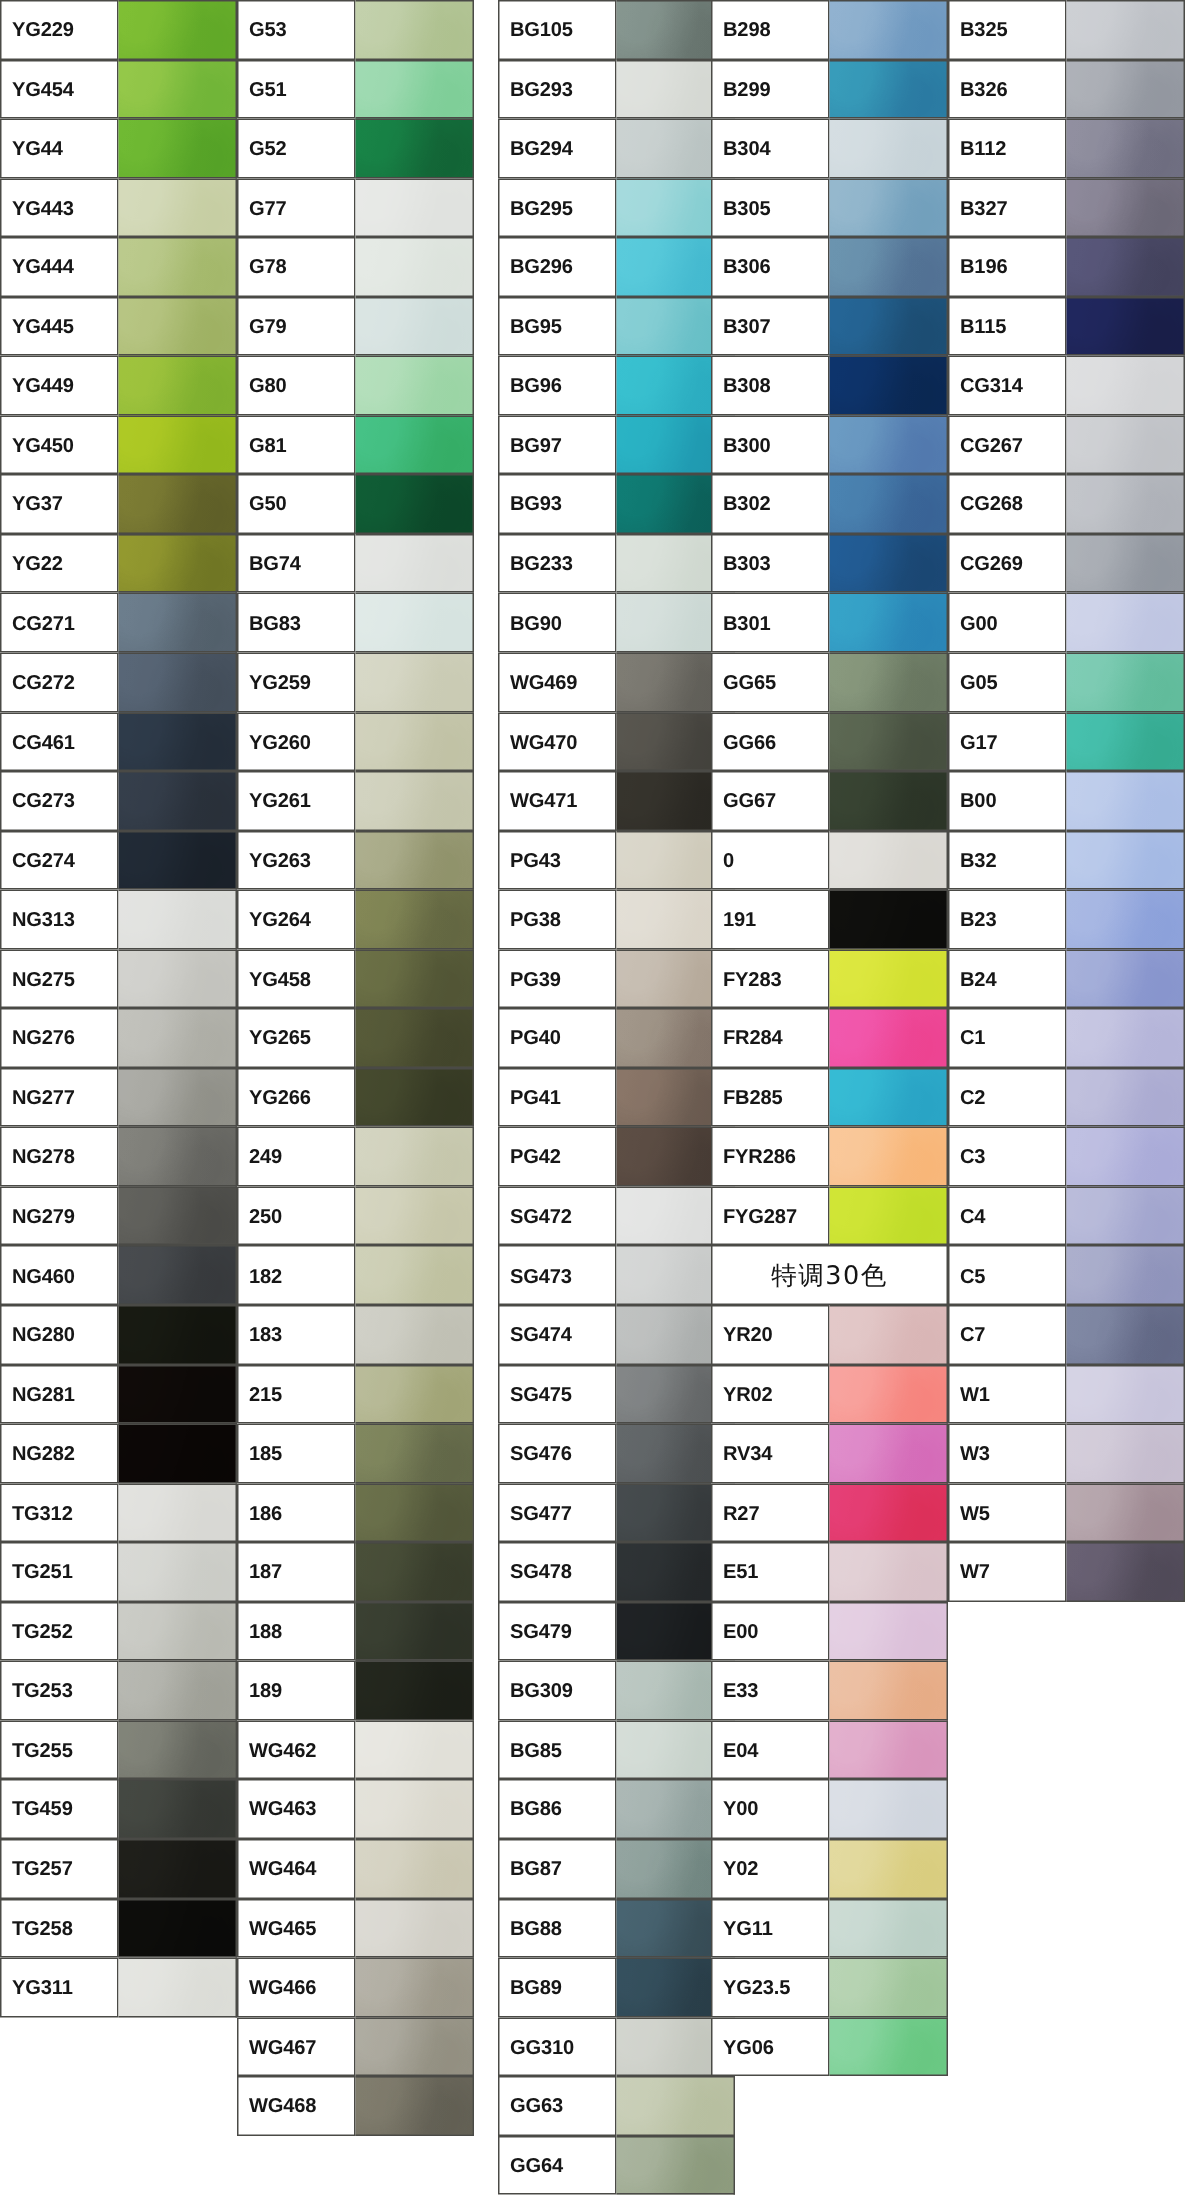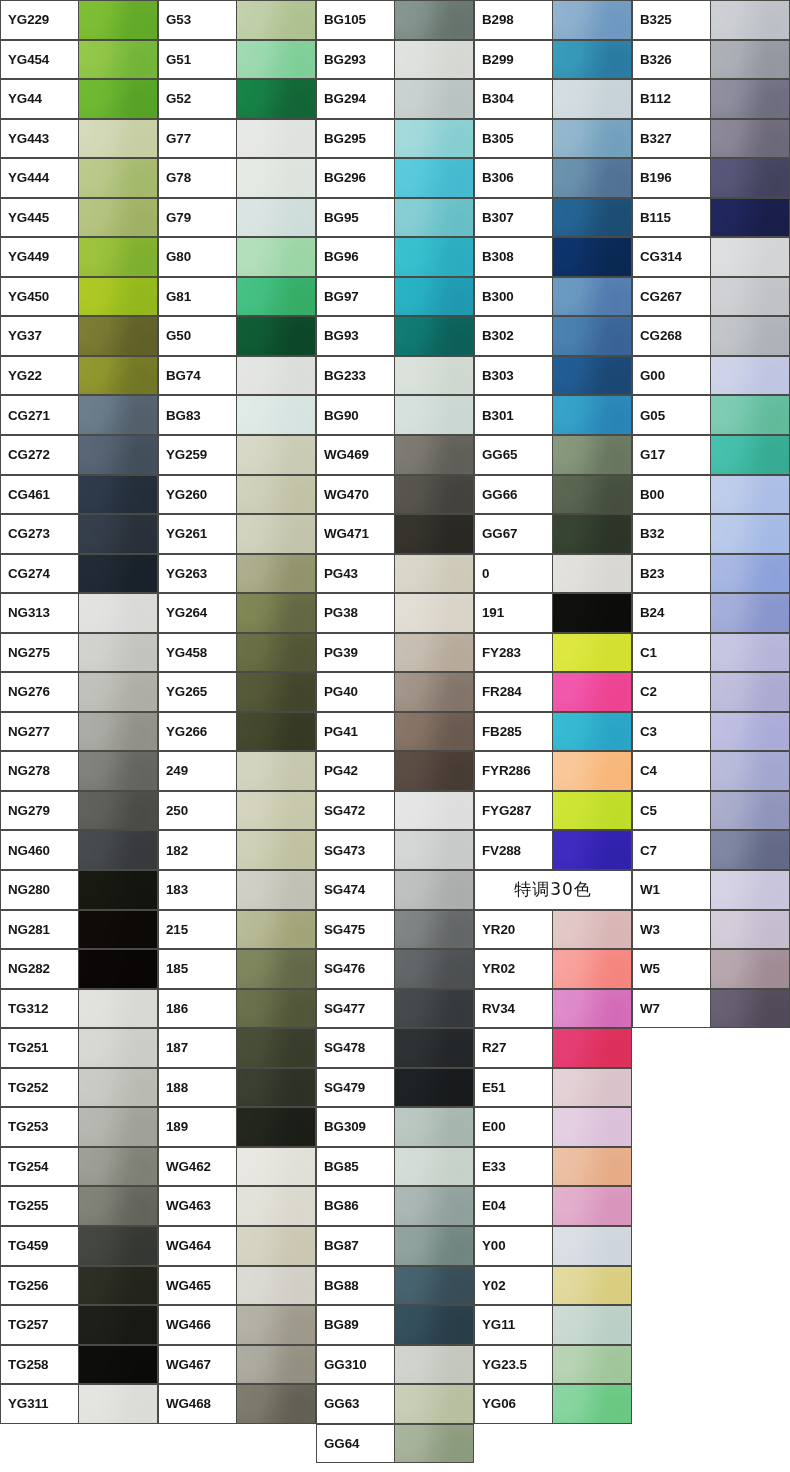--- a/index.html
+++ b/index.html
@@ -15,21 +15,21 @@
     background:#ffffff;
     overflow:hidden;
   }
   .col{
     position:absolute;
     top:0;
     width:158px;
   }
   #col0{left:0;}
   #col1{left:158px;}
-  #col2{left:316px;text-align:center;}
+  #col2{left:332px;text-align:center;}
   #col3{left:474px;}
   #col4{left:632px;}
 
   .row{
     position:relative;
     height:39.55px;
     display:flex;
     align-items:stretch;
   }
   .cell-label{
@@ -207,36 +207,28 @@
       </div>
       <div class="row">
         <div class="cell-label">TG252</div>
         <div class="cell-swatch" title="TG252 #c0c1ba" style="background-color: rgb(192, 193, 186);"></div>
       </div>
       <div class="row">
         <div class="cell-label">TG253</div>
         <div class="cell-swatch" title="TG253 #a8a9a1" style="background-color: rgb(168, 169, 161);"></div>
       </div>
       <div class="row">
-        <div class="cell-label">TG254</div>
-        <div class="cell-swatch" title="TG254 #8a8c82" style="background-color: rgb(138, 140, 130);"></div>
-      </div>
-      <div class="row">
         <div class="cell-label">TG255</div>
         <div class="cell-swatch" title="TG255 #6e7067" style="background-color: rgb(110, 112, 103);"></div>
       </div>
       <div class="row">
         <div class="cell-label">TG459</div>
         <div class="cell-swatch" title="TG459 #3a3d38" style="background-color: rgb(58, 61, 56);"></div>
       </div>
       <div class="row">
-        <div class="cell-label">TG256</div>
-        <div class="cell-swatch" title="TG256 #26281f" style="background-color: rgb(38, 40, 31);"></div>
-      </div>
-      <div class="row">
         <div class="cell-label">TG257</div>
         <div class="cell-swatch" title="TG257 #1a1a16" style="background-color: rgb(26, 26, 22);"></div>
       </div>
       <div class="row">
         <div class="cell-label">TG258</div>
         <div class="cell-swatch" title="TG258 #0b0b09" style="background-color: rgb(11, 11, 9);"></div>
       </div>
       <div class="row">
         <div class="cell-label">YG311</div>
         <div class="cell-swatch" title="YG311 #dfe0db" style="background-color: rgb(223, 224, 219);"></div>
@@ -616,24 +608,20 @@
         <div class="cell-swatch" title="FB285 #2eadcb" style="background-color: rgb(46, 173, 203);"></div>
       </div>
       <div class="row">
         <div class="cell-label">FYR286</div>
         <div class="cell-swatch" title="FYR286 #f9bd85" style="background-color: rgb(249, 189, 133);"></div>
       </div>
       <div class="row">
         <div class="cell-label">FYG287</div>
         <div class="cell-swatch" title="FYG287 #c6e02e" style="background-color: rgb(198, 224, 46);"></div>
       </div>
-      <div class="row">
-        <div class="cell-label">FV288</div>
-        <div class="cell-swatch" title="FV288 #3625b4" style="background-color: rgb(54, 37, 180);"></div>
-      </div>
       <div class="row spanning">
         <div class="cell-span">特调30色</div>
       </div>
       <div class="row">
         <div class="cell-label">YR20</div>
         <div class="cell-swatch" title="YR20 #ddbdbd" style="background-color: rgb(221, 189, 189);"></div>
       </div>
       <div class="row">
         <div class="cell-label">YR02</div>
         <div class="cell-swatch" title="YR02 #f7908a" style="background-color: rgb(247, 144, 138);"></div>
@@ -712,20 +700,24 @@
         <div class="cell-label">CG314</div>
         <div class="cell-swatch" title="CG314 #d7d8da" style="background-color: rgb(215, 216, 218);"></div>
       </div>
       <div class="row">
         <div class="cell-label">CG267</div>
         <div class="cell-swatch" title="CG267 #c6c8cc" style="background-color: rgb(198, 200, 204);"></div>
       </div>
       <div class="row">
         <div class="cell-label">CG268</div>
         <div class="cell-swatch" title="CG268 #b6b9bf" style="background-color: rgb(182, 185, 191);"></div>
+      </div>
+      <div class="row">
+        <div class="cell-label">CG269</div>
+        <div class="cell-swatch" title="CG269 #9ba0a8" style="background-color: rgb(155, 160, 168);"></div>
       </div>
       <div class="row">
         <div class="cell-label">G00</div>
         <div class="cell-swatch" title="G00 #c5cbe5" style="background-color: rgb(197, 203, 229);"></div>
       </div>
       <div class="row">
         <div class="cell-label">G05</div>
         <div class="cell-swatch" title="G05 #6cc2a5" style="background-color: rgb(108, 194, 165);"></div>
       </div>
       <div class="row">

